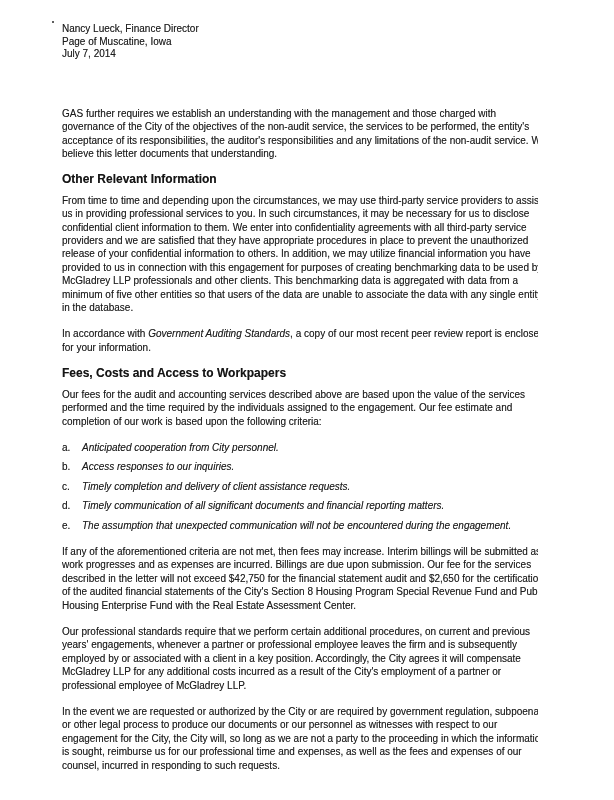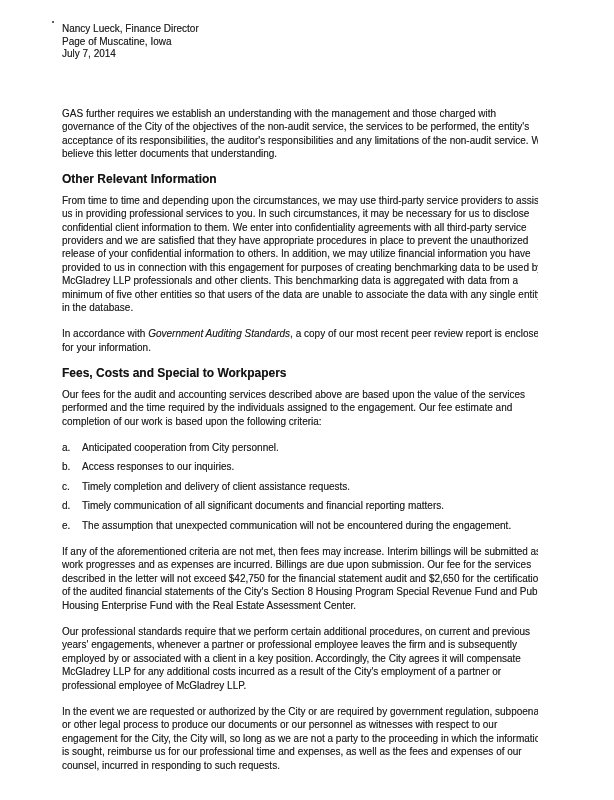--- a/index.html
+++ b/index.html
@@ -45,21 +45,21 @@
     margin: 4px 0 13px 0;
   }
   .list-item {
     display: flex;
     margin: 0 0 6px 0;
   }
   .list-label {
     width: 20px;
     flex: 0 0 20px;
   }
-  .list-text { flex: 1; }
+  .list-text { flex: 1; font-style: italic; }
   .scan-speck {
     position: absolute;
     left: 52px;
     top: 21px;
     width: 2px;
     height: 2px;
     background: #2a2a2a;
     border-radius: 50%;
   }
 </style>
@@ -78,21 +78,21 @@
     </div>
 
     <p class="para">GAS further requires we establish an understanding with the management and those charged with governance of the City of the objectives of the non-audit service, the services to be performed, the entity's acceptance of its responsibilities, the auditor's responsibilities and any limitations of the non-audit service. We believe this letter documents that understanding.</p>
 
     <h3 class="heading">Other Relevant Information</h3>
 
     <p class="para">From time to time and depending upon the circumstances, we may use third-party service providers to assist us in providing professional services to you. In such circumstances, it may be necessary for us to disclose confidential client information to them. We enter into confidentiality agreements with all third-party service providers and we are satisfied that they have appropriate procedures in place to prevent the unauthorized release of your confidential information to others. In addition, we may utilize financial information you have provided to us in connection with this engagement for purposes of creating benchmarking data to be used by McGladrey LLP professionals and other clients. This benchmarking data is aggregated with data from a minimum of five other entities so that users of the data are unable to associate the data with any single entity in the database.</p>
 
     <p class="para"><span>In accordance with </span><span class="italic">Government Auditing Standards</span><span>, a copy of our most recent peer review report is enclosed, for your information.</span></p>
 
-    <h3 class="heading">Fees, Costs and Special to Workpapers</h3>
+    <h3 class="heading">Fees, Costs and Access to Workpapers</h3>
 
     <p class="para">Our fees for the audit and accounting services described above are based upon the value of the services performed and the time required by the individuals assigned to the engagement. Our fee estimate and completion of our work is based upon the following criteria:</p>
 
     <div class="list">
       <div class="list-item">
         <span class="list-label">a.</span>
         <span class="list-text">Anticipated cooperation from City personnel.</span>
       </div>
       <div class="list-item">
         <span class="list-label">b.</span>

